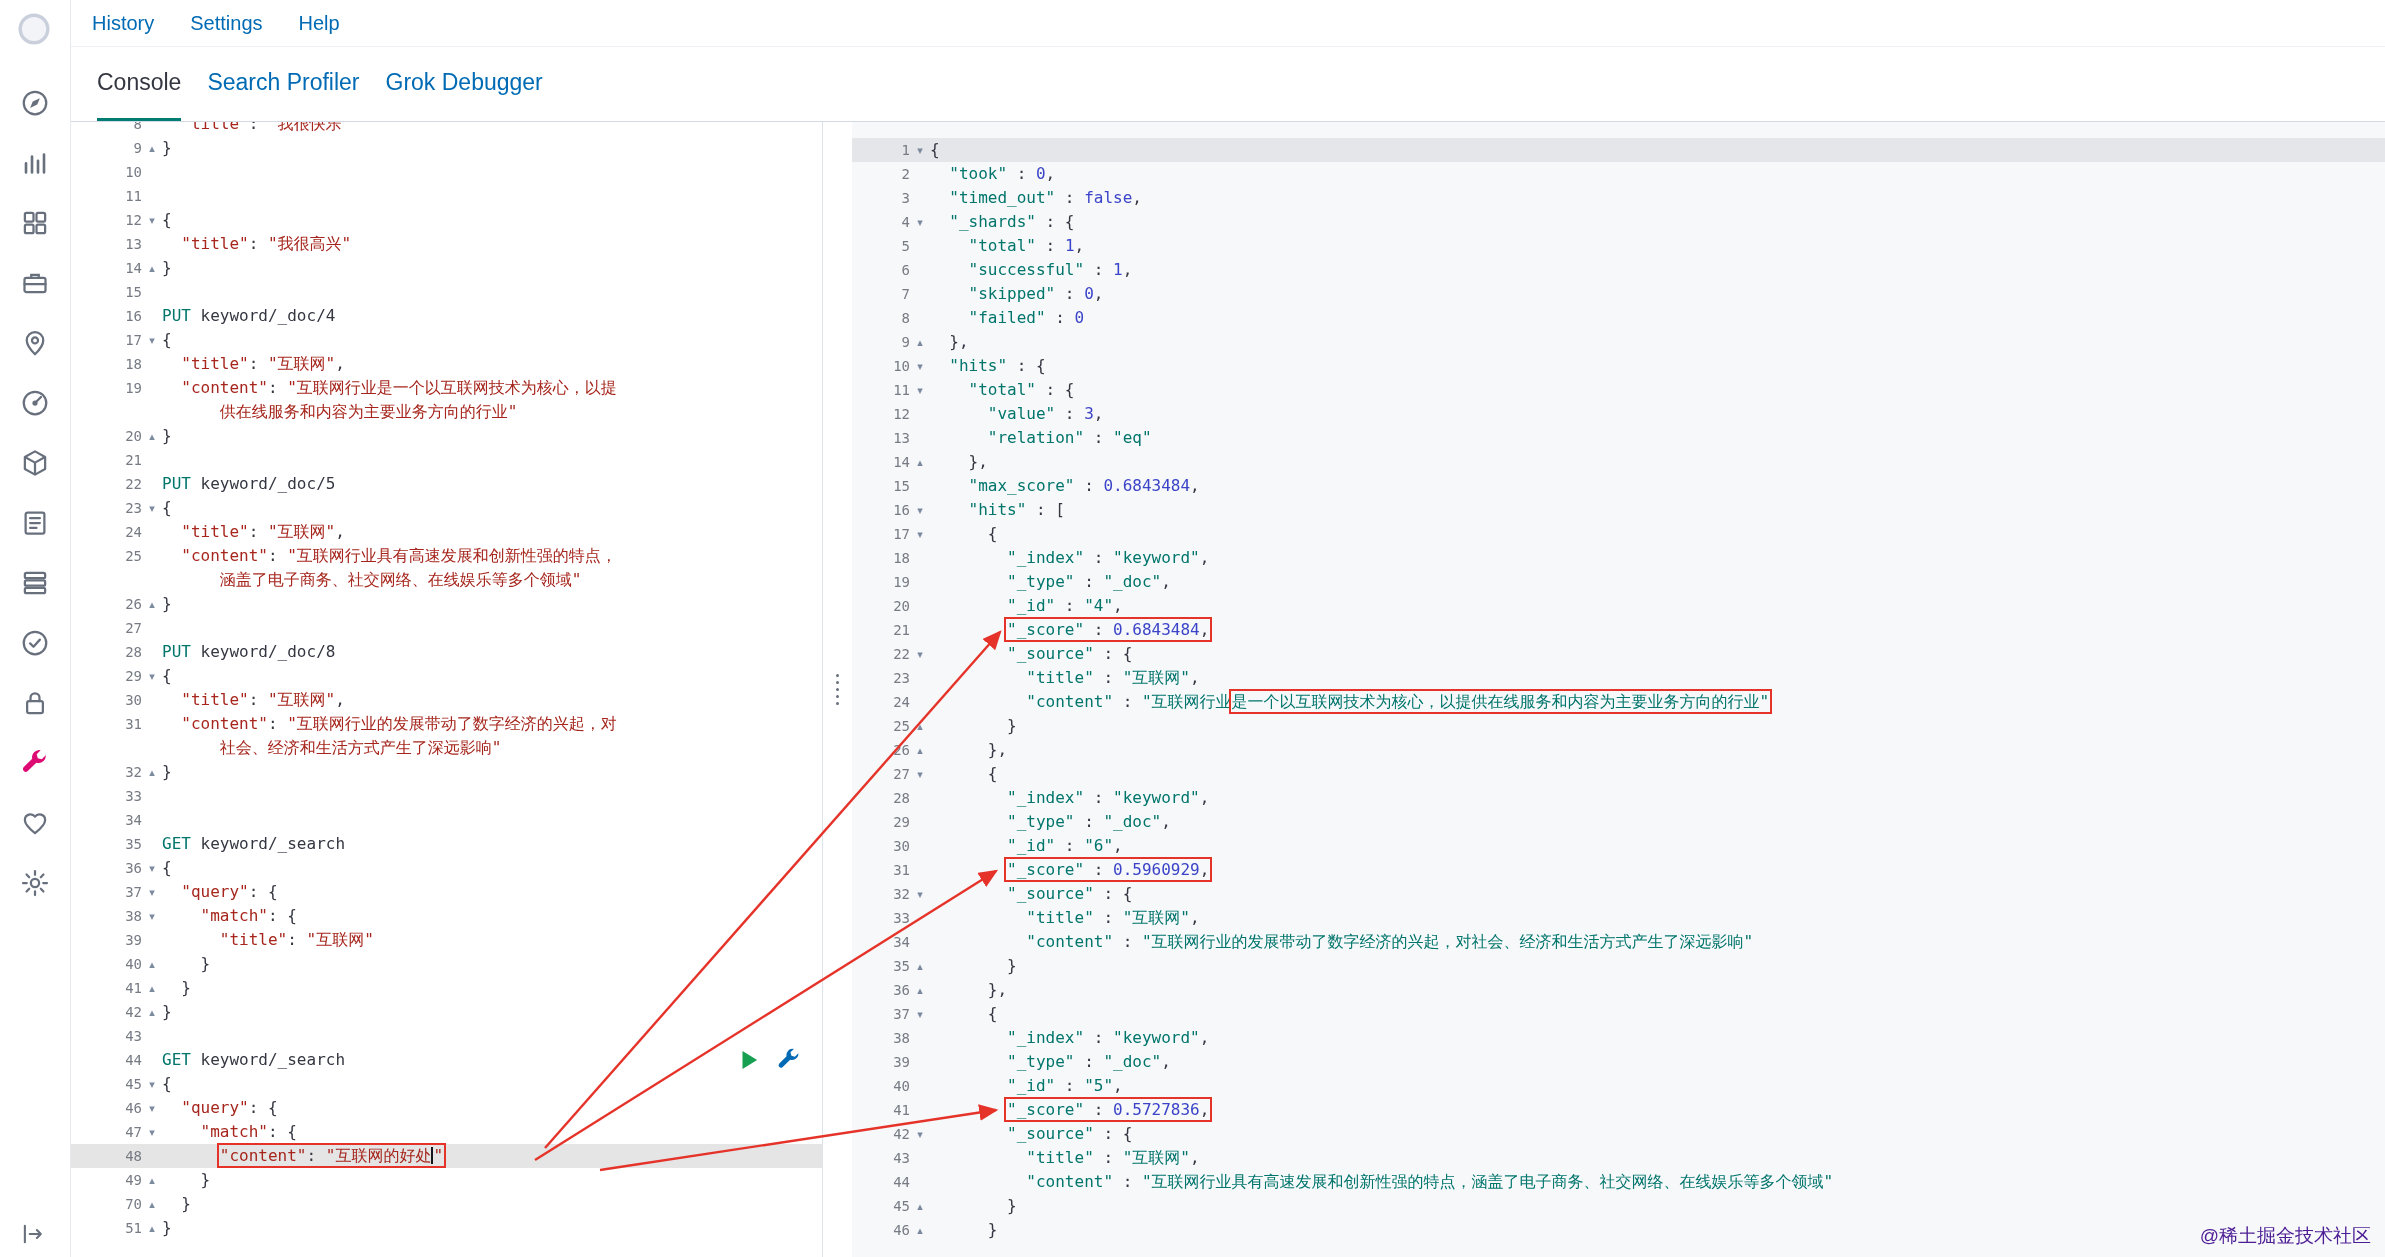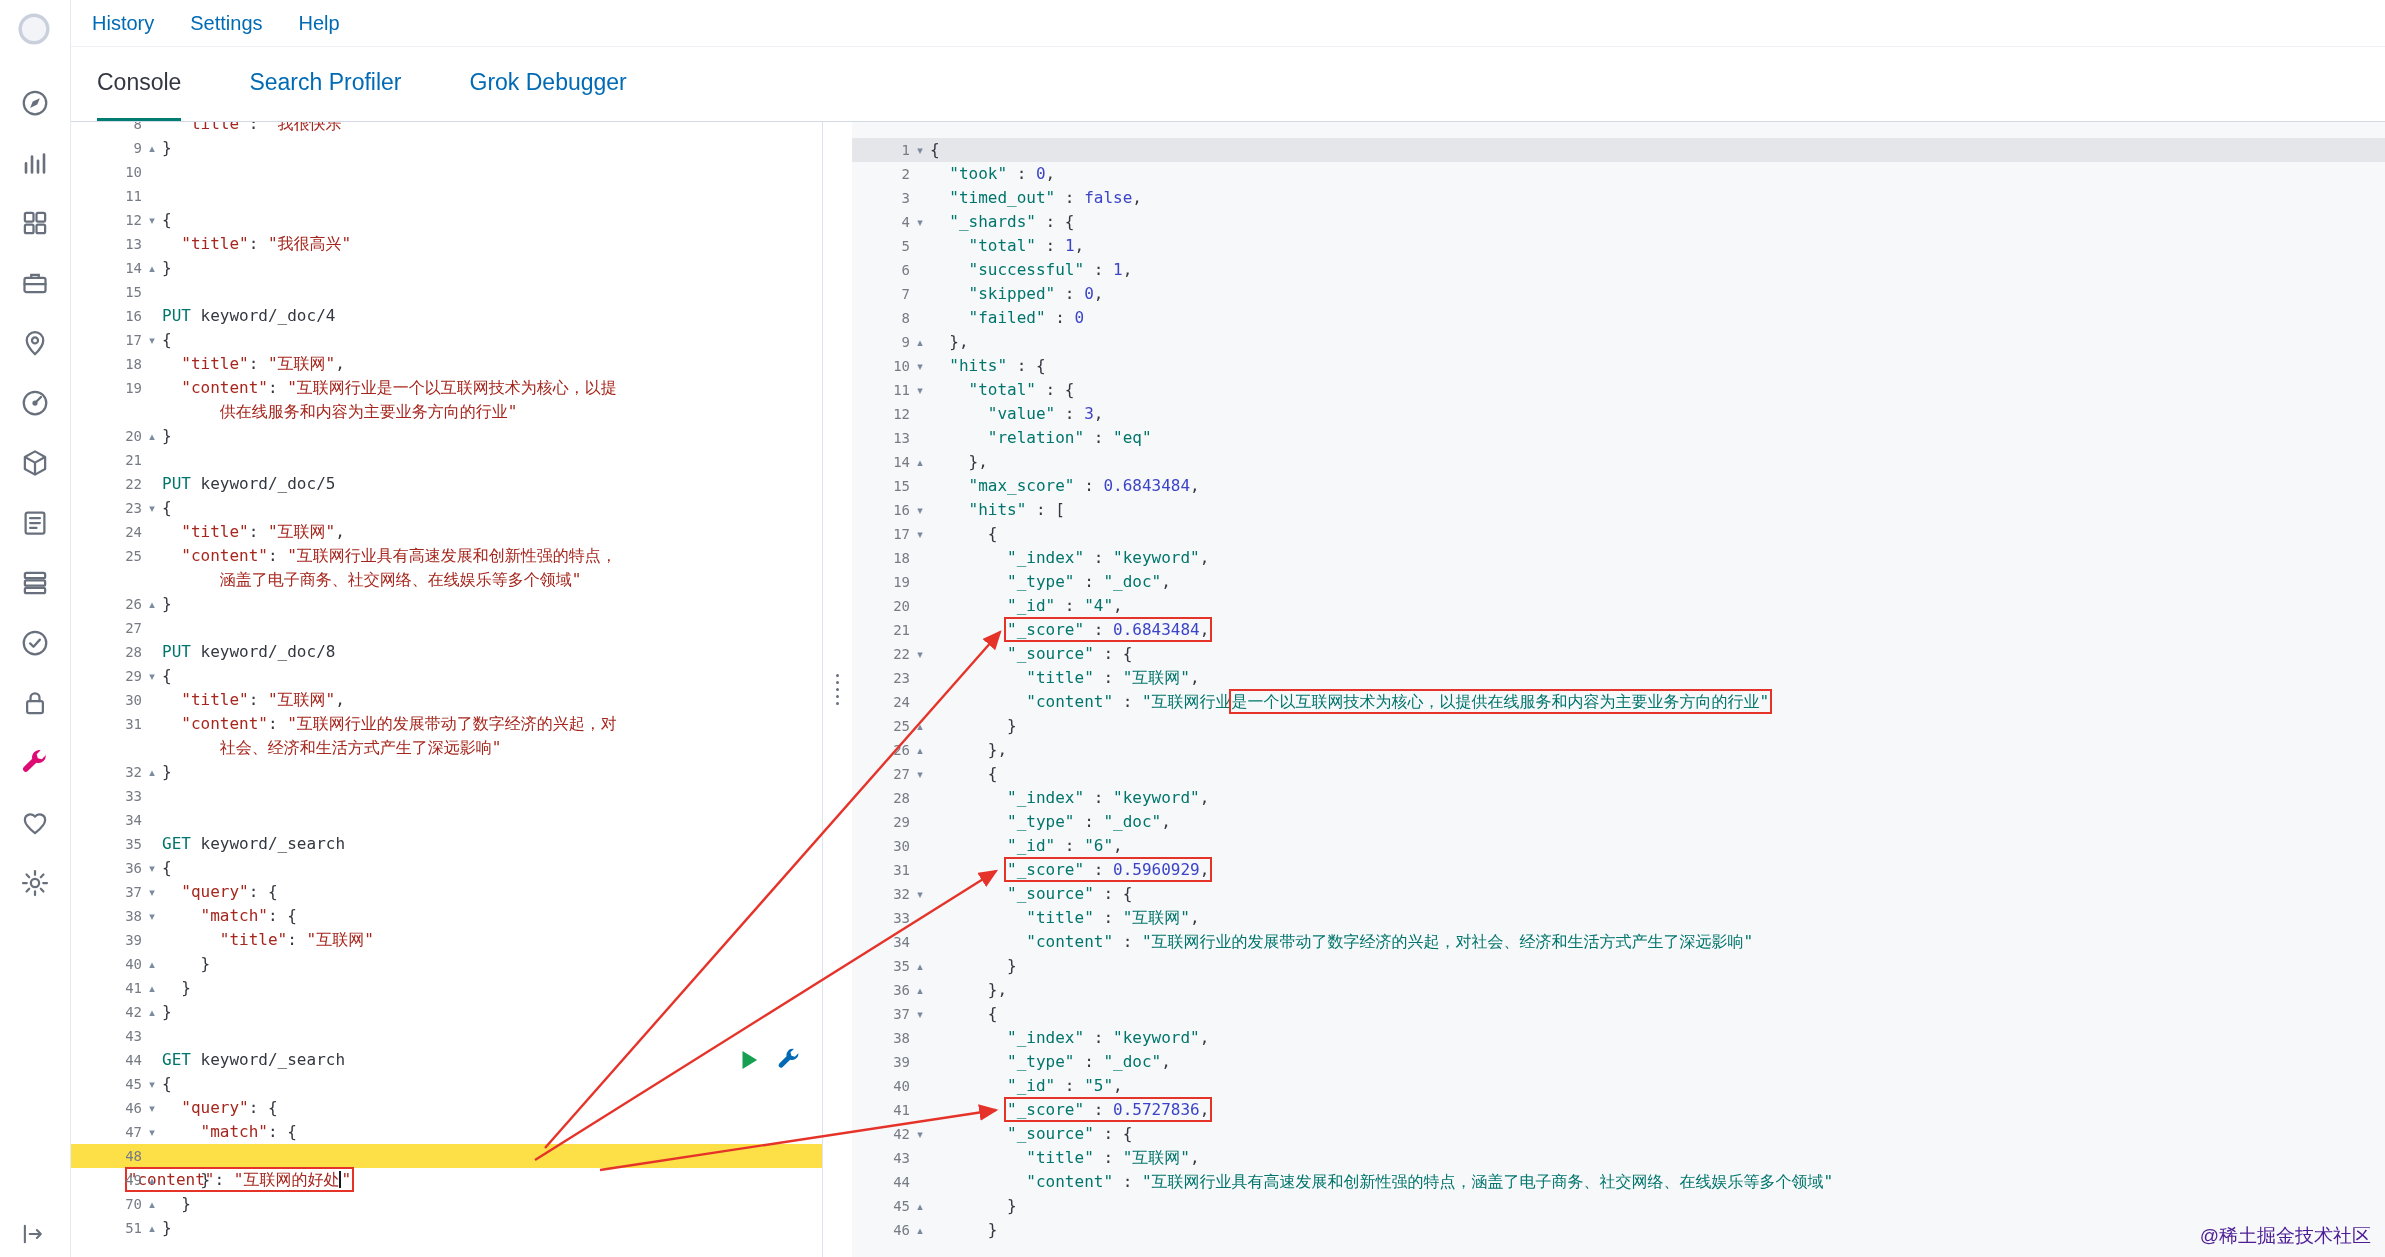--- a/index.html
+++ b/index.html
@@ -10,39 +10,39 @@
   .sidebar{position:absolute;left:0;top:0;bottom:0;width:70px;background:#fff;border-right:1px solid #e6e9f0;z-index:3;}
   .logo{position:absolute;top:12px;left:17px;}
   .nav{position:absolute;top:73px;left:0;right:0;}
   .nav-item{height:60px;display:flex;align-items:center;justify-content:center;color:var(--icon);cursor:pointer;}
   .nav-item.active{color:var(--nav-active);}
   .dock{position:absolute;bottom:10px;left:20px;color:var(--icon);cursor:pointer;background:none;border:none;padding:0;}
   
   .topbar{position:absolute;left:70px;top:0;right:0;height:47px;display:flex;align-items:center;gap:36px;
           padding-left:22px;border-bottom:1px solid #eef1f5;box-sizing:border-box;background:#fff;}
   .topbar a{color:var(--link);font-size:20px;text-decoration:none;}
-  .tabbar{position:absolute;left:70px;top:47px;right:0;height:75px;display:flex;gap:68px;padding-left:27px;
+  .tabbar{position:absolute;left:70px;top:47px;right:0;height:75px;display:flex;gap:26px;padding-left:27px;
           border-bottom:1px solid #d3dae6;box-sizing:border-box;background:#fff;}
   .tab{display:flex;align-items:center;font-size:23px;color:var(--link);border-bottom:3px solid transparent;box-sizing:border-box;cursor:pointer;}
   .tab.active{color:#343741;border-bottom-color:var(--tab-underline);font-weight:500;}
   
   .workspace{position:absolute;left:70px;top:122px;right:0;bottom:0;}
   .editor-panel{position:absolute;top:0;bottom:0;overflow:hidden;}
   .left-panel{left:0;width:752px;background:#fff;border-right:1px solid #dde3ec;}
   .right-panel{left:782px;right:0;background:#f7f8fa;}
   .lines{position:absolute;left:0;right:0;}
   .left-panel .lines{top:-10px;}
   .right-panel .lines{top:16px;}
   .row{display:flex;height:24px;line-height:24px;font-size:16px;}
   .gut,.code{font-family:"DejaVu Sans Mono",monospace;}
   .gut{width:72px;text-align:right;color:#767b84;font-size:14px;flex:none;user-select:none;}
   .right-panel .gut{width:58px;}
   .fold{width:20px;flex:none;text-align:center;font-size:11px;color:#7c8aa0;line-height:24px;cursor:pointer;}
   .code{white-space:pre;flex:1;}
-  .left-panel .row.hl{background:#fde047;flex-direction:column;}
+  .left-panel .row.hl{background:#e5e5e5;}
   .right-panel .row.hl{background:#e4e6ea;}
   .c-pm{color:var(--method);}
   .c-pu{color:var(--url);}
   .c-st{color:var(--string-left);}
   .c-pt{color:var(--punct);}
   .c-ks{color:var(--string-right);}
   .c-nm{color:var(--const);}
   .redbox{outline:2px solid var(--annotation);outline-offset:1px;}
   .cur{display:inline-block;width:2px;height:17px;background:#15171b;vertical-align:-3px;}
   

